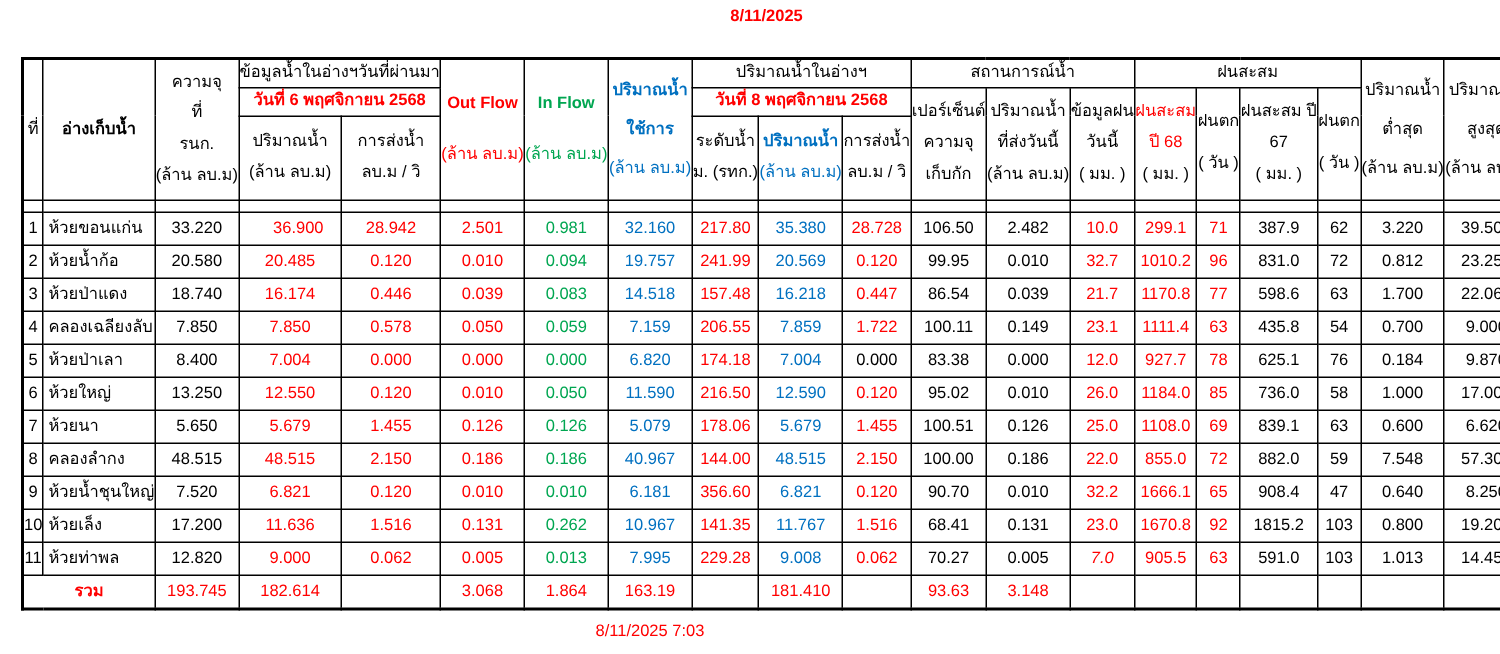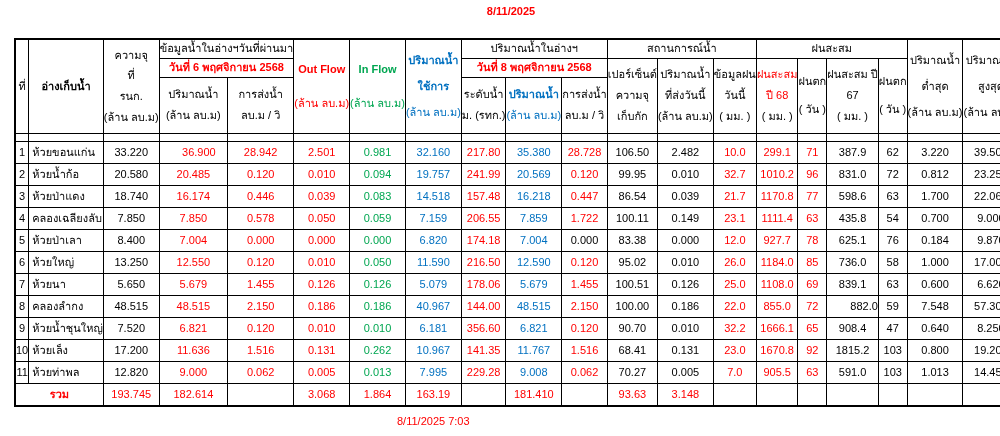--- a/index.html
+++ b/index.html
@@ -386,21 +386,21 @@
           <td style="color: rgb(0, 166, 81);">0.186</td>
           <td style="color: rgb(0, 112, 192);">40.967</td>
           <td style="color: rgb(255, 0, 0);">144.00</td>
           <td style="color: rgb(0, 112, 192);">48.515</td>
           <td style="color: rgb(255, 0, 0);">2.150</td>
           <td style="color: rgb(0, 0, 0);">100.00</td>
           <td style="color: rgb(0, 0, 0);">0.186</td>
           <td style="color: rgb(255, 0, 0);">22.0</td>
           <td style="color: rgb(255, 0, 0);">855.0</td>
           <td style="color: rgb(255, 0, 0);">72</td>
-          <td style="color: rgb(0, 0, 0); text-align: right;">882.0</td>
+          <td style="color: rgb(0, 0, 0);">882.0</td>
           <td style="color: rgb(0, 0, 0);">59</td>
           <td style="color: rgb(0, 0, 0);">7.548</td>
           <td style="color: rgb(0, 0, 0);">57.300</td>
         </tr>
         <tr class="data-row">
           <td style="color: rgb(0, 0, 0);">9</td>
           <td class="name-cell" style="color: rgb(0, 0, 0);">ห้วยน้ำชุนใหญ่</td>
           <td style="color: rgb(0, 0, 0);">7.520</td>
           <td style="color: rgb(255, 0, 0);">6.821</td>
           <td style="color: rgb(255, 0, 0);">0.120</td>
@@ -449,21 +449,21 @@
           <td style="color: rgb(255, 0, 0);">9.000</td>
           <td style="color: rgb(255, 0, 0);">0.062</td>
           <td style="color: rgb(255, 0, 0);">0.005</td>
           <td style="color: rgb(0, 166, 81);">0.013</td>
           <td style="color: rgb(0, 112, 192);">7.995</td>
           <td style="color: rgb(255, 0, 0);">229.28</td>
           <td style="color: rgb(0, 112, 192);">9.008</td>
           <td style="color: rgb(255, 0, 0);">0.062</td>
           <td style="color: rgb(0, 0, 0);">70.27</td>
           <td style="color: rgb(0, 0, 0);">0.005</td>
-          <td style="color: rgb(255, 0, 0);">7.0</td>
+          <td style="color: rgb(255, 0, 0); font-style: italic;">7.0</td>
           <td style="color: rgb(255, 0, 0);">905.5</td>
           <td style="color: rgb(255, 0, 0);">63</td>
           <td style="color: rgb(0, 0, 0);">591.0</td>
           <td style="color: rgb(0, 0, 0);">103</td>
           <td style="color: rgb(0, 0, 0);">1.013</td>
           <td style="color: rgb(0, 0, 0);">14.450</td>
         </tr>
         <tr class="total-row">
           <td class="b" colspan="2" style="color: rgb(255, 0, 0);">รวม</td>
           <td style="color: rgb(255, 0, 0);">193.745</td>

